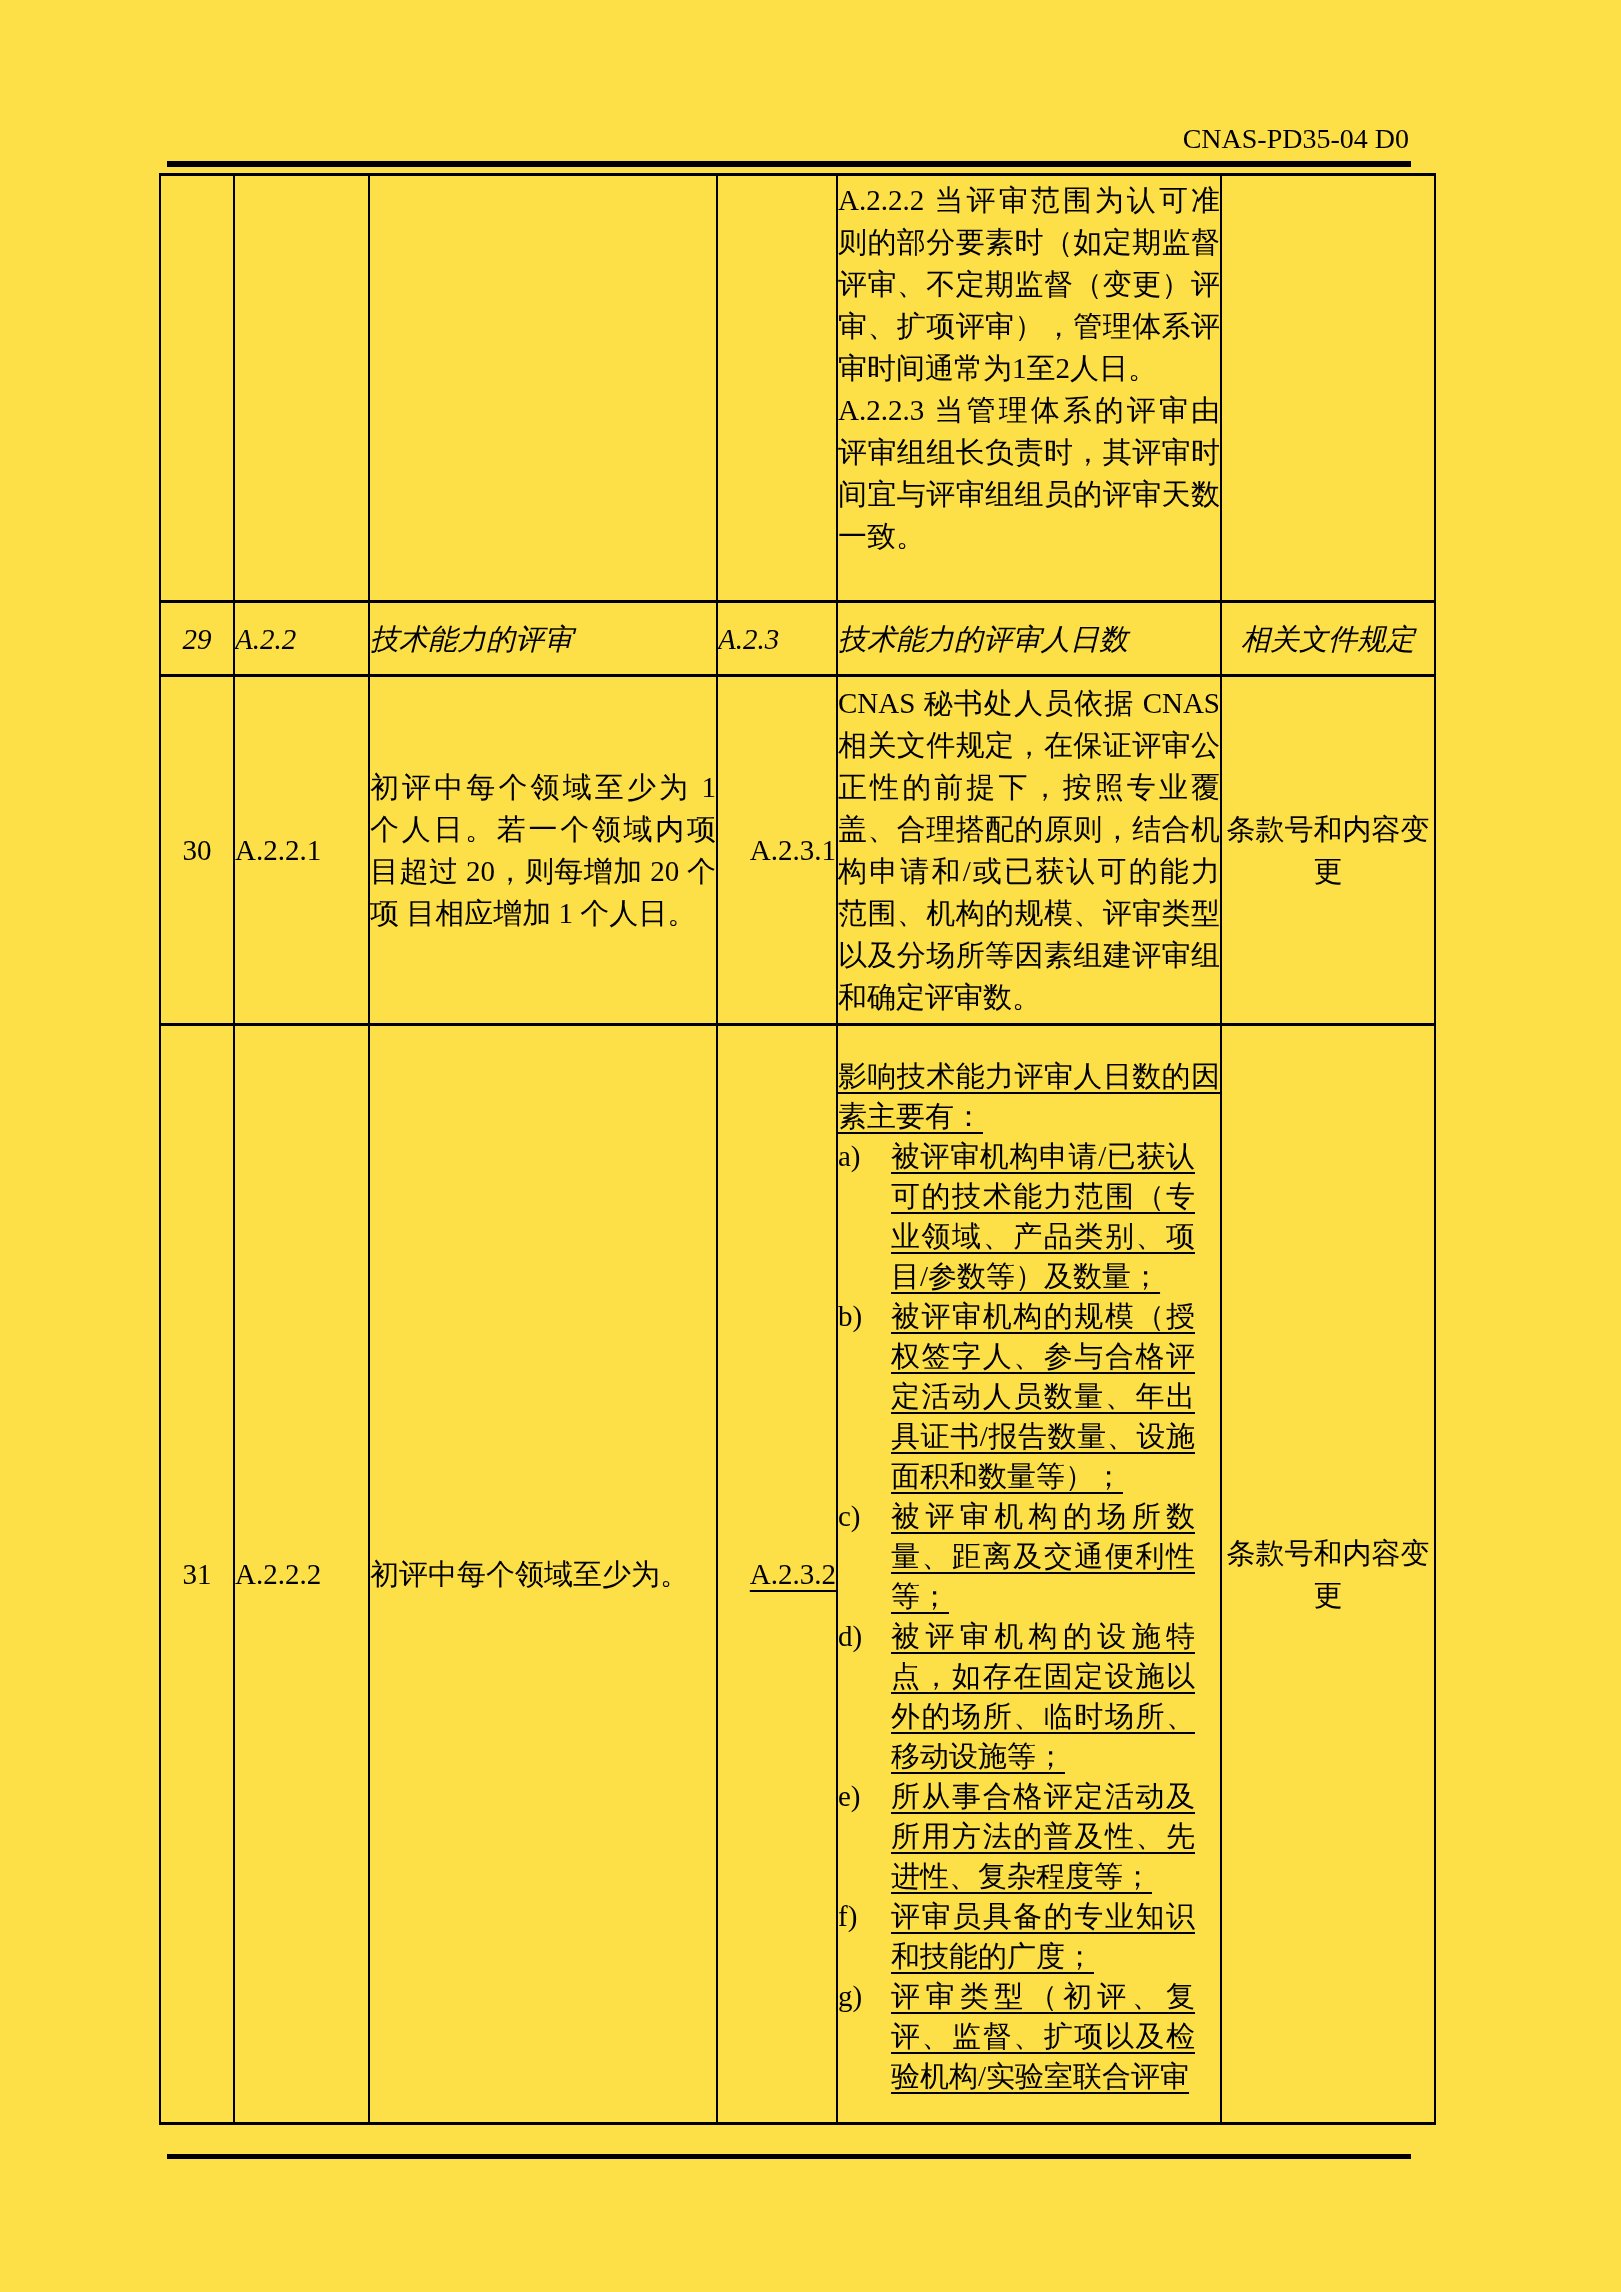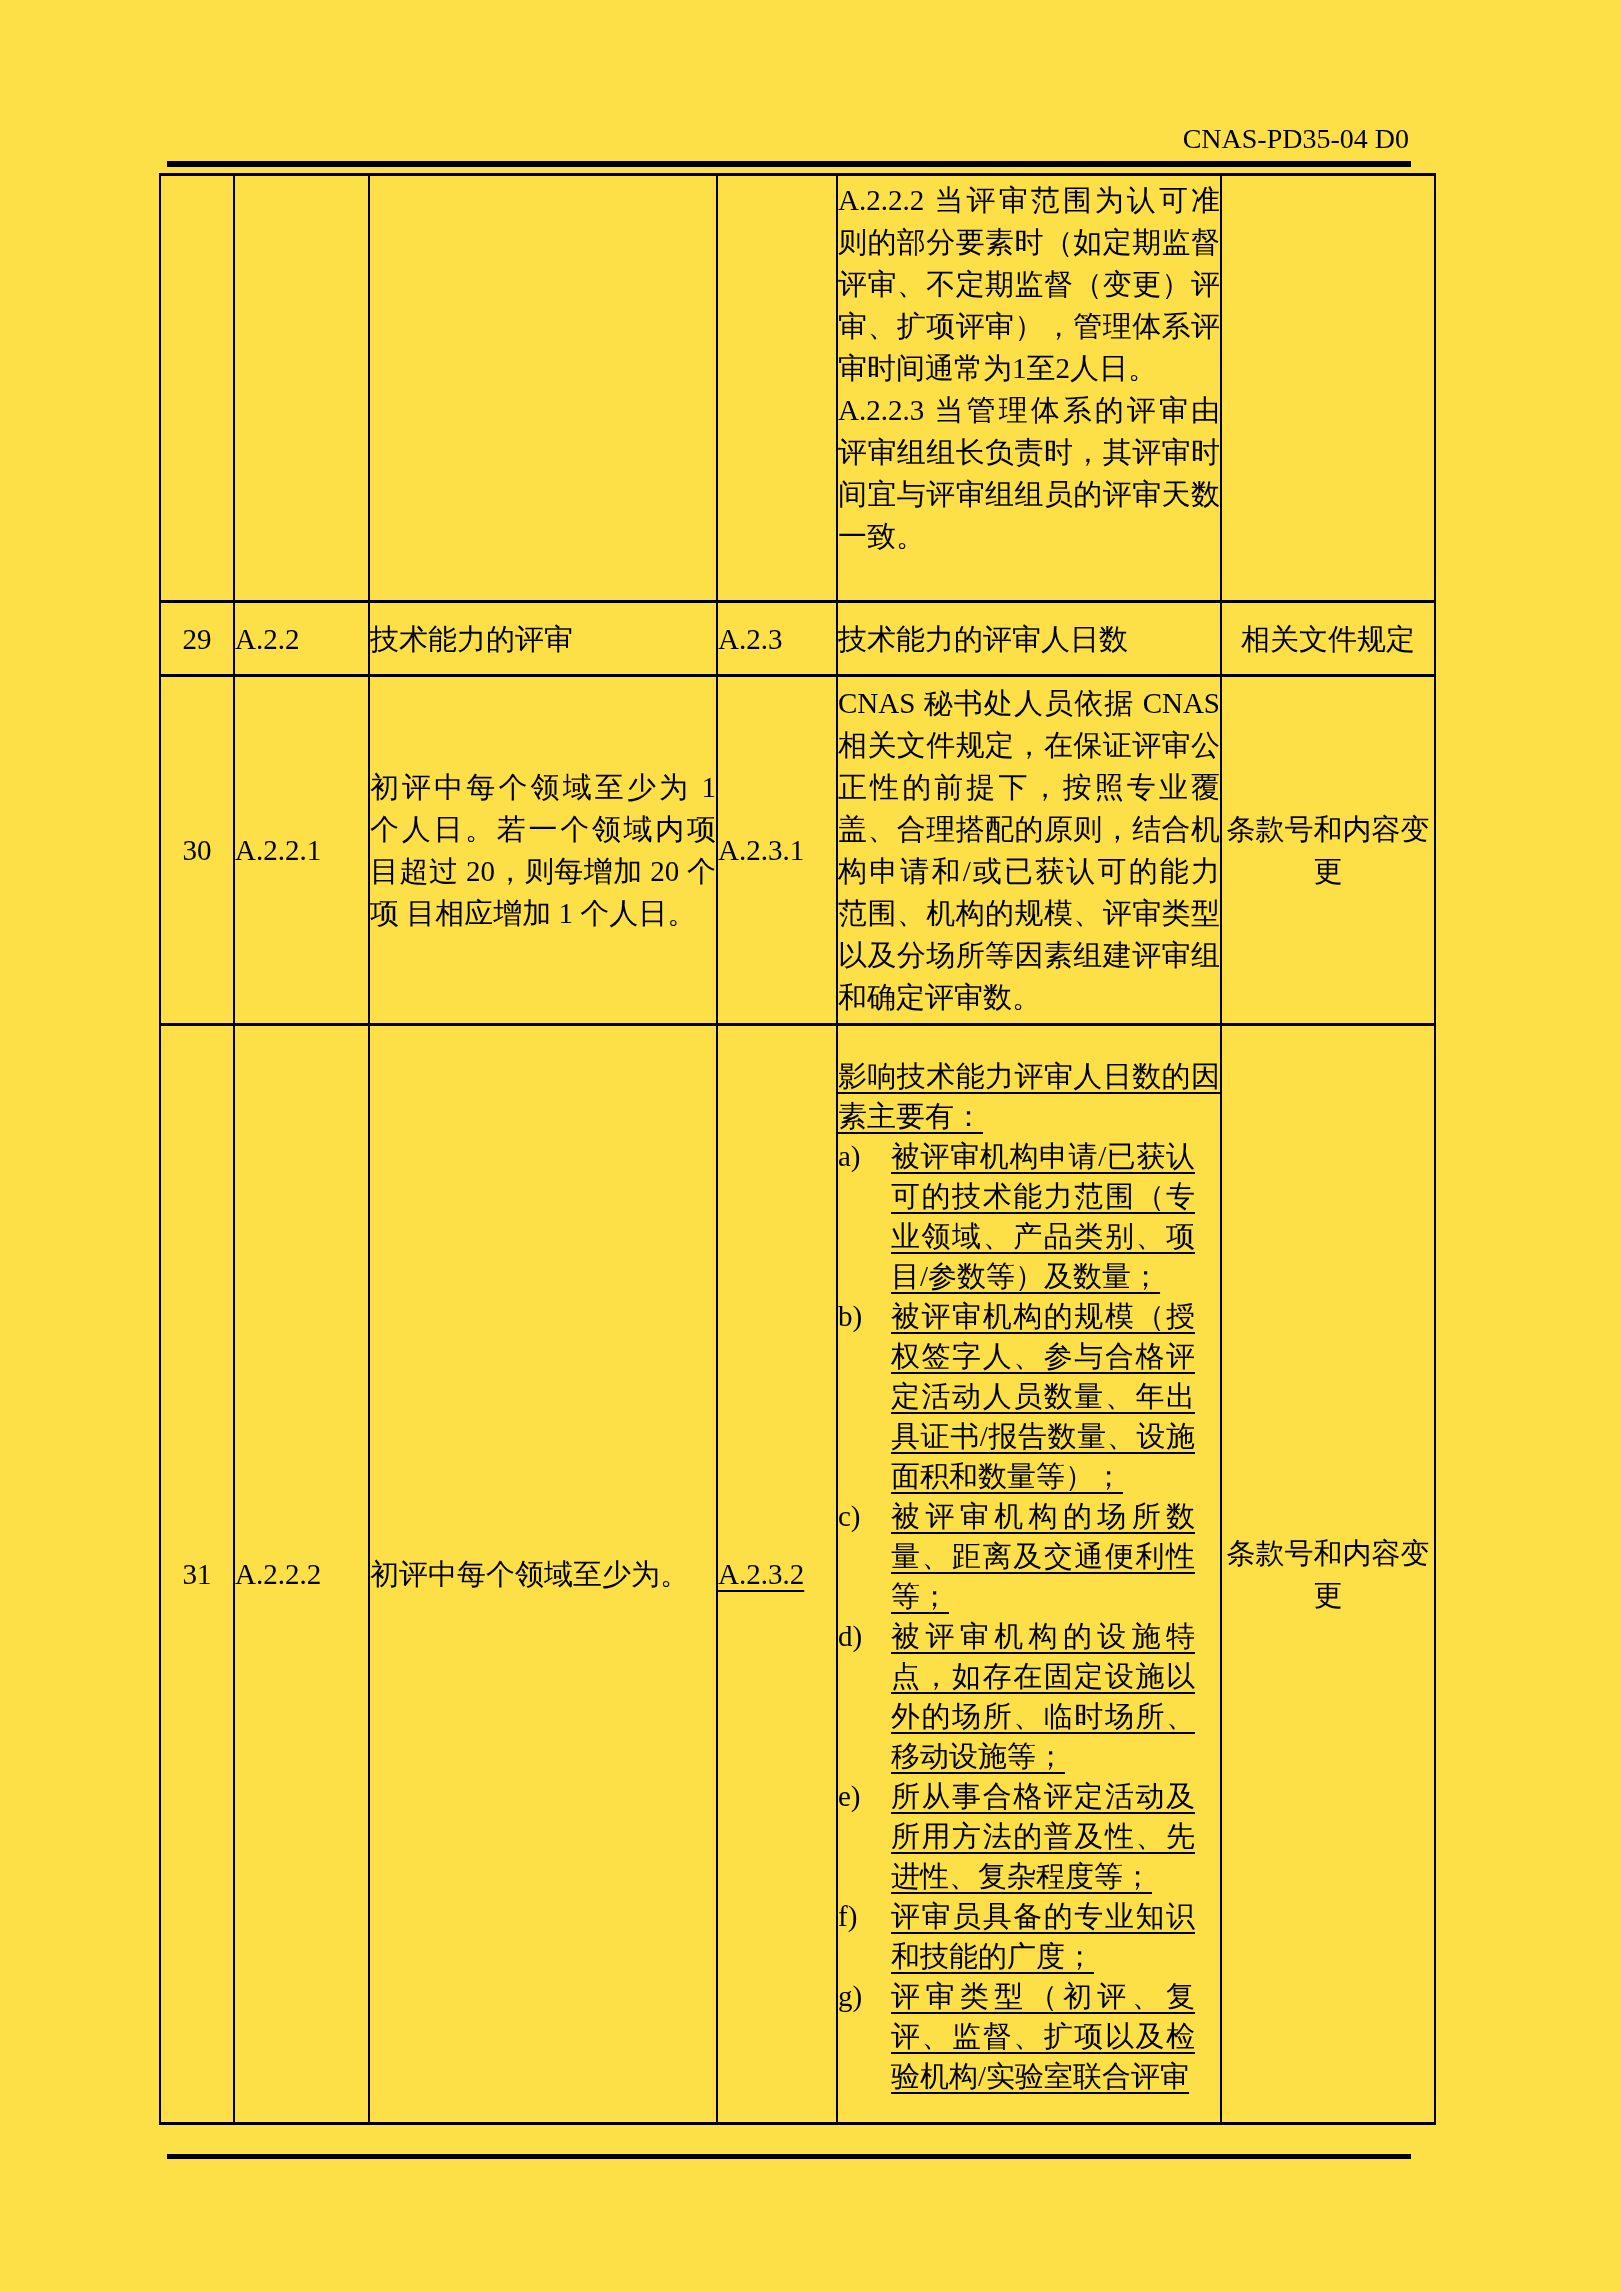--- a/index.html
+++ b/index.html
@@ -18,27 +18,27 @@
   .header-rule{position:absolute;top:161px;left:167px;width:1244px;height:5.9px;background:#000;}
 
   
   .table-wrap{position:absolute;left:159px;top:173px;}
   table.change-table{border-collapse:collapse;table-layout:fixed;width:1274px;border:2.9px solid #000;}
   .change-table td{
     border:2px solid #000;border-top-width:3.9px;border-bottom-width:3.9px;
     font-size:29px;line-height:42px;vertical-align:middle;padding:0;overflow:hidden;
   }
   tr.row-a{height:427px;margin-top:24px;}
-  tr.row-29{height:74px;}
+  tr.row-29{height:74px;font-style:italic;}
   tr.row-30{height:349px;}
   tr.row-31{height:1099px;}
 
   .cell-num{text-align:center;}
   .cell-clause{text-align:left;padding:0 3.9px 0 9.8px;}
-  .cell-clause-wrap{text-align:left;word-break:break-all;padding:0 9.8px 0 11.8px;}
+  .cell-clause-wrap{text-align:right;word-break:break-all;padding:0 9.8px 0 11.8px;}
   .cell-text{text-align:justify;padding:0 12.7px;}
   .cell-text-old{text-align:justify;padding:0 8.8px;}
   .cell-text-sm{text-align:justify;padding:0 7.8px;}
   .cell-remark{text-align:center;padding:0 7.8px;}
 
   .row-a .cell-text{vertical-align:top;}
   .clip-a{max-height:424px;overflow:hidden;padding-top:2.9px;}
   .clip-30{max-height:343px;overflow:hidden;}
 
   .factors{max-height:1093px;overflow:hidden;line-height:40px;padding-top:3.9px;}

